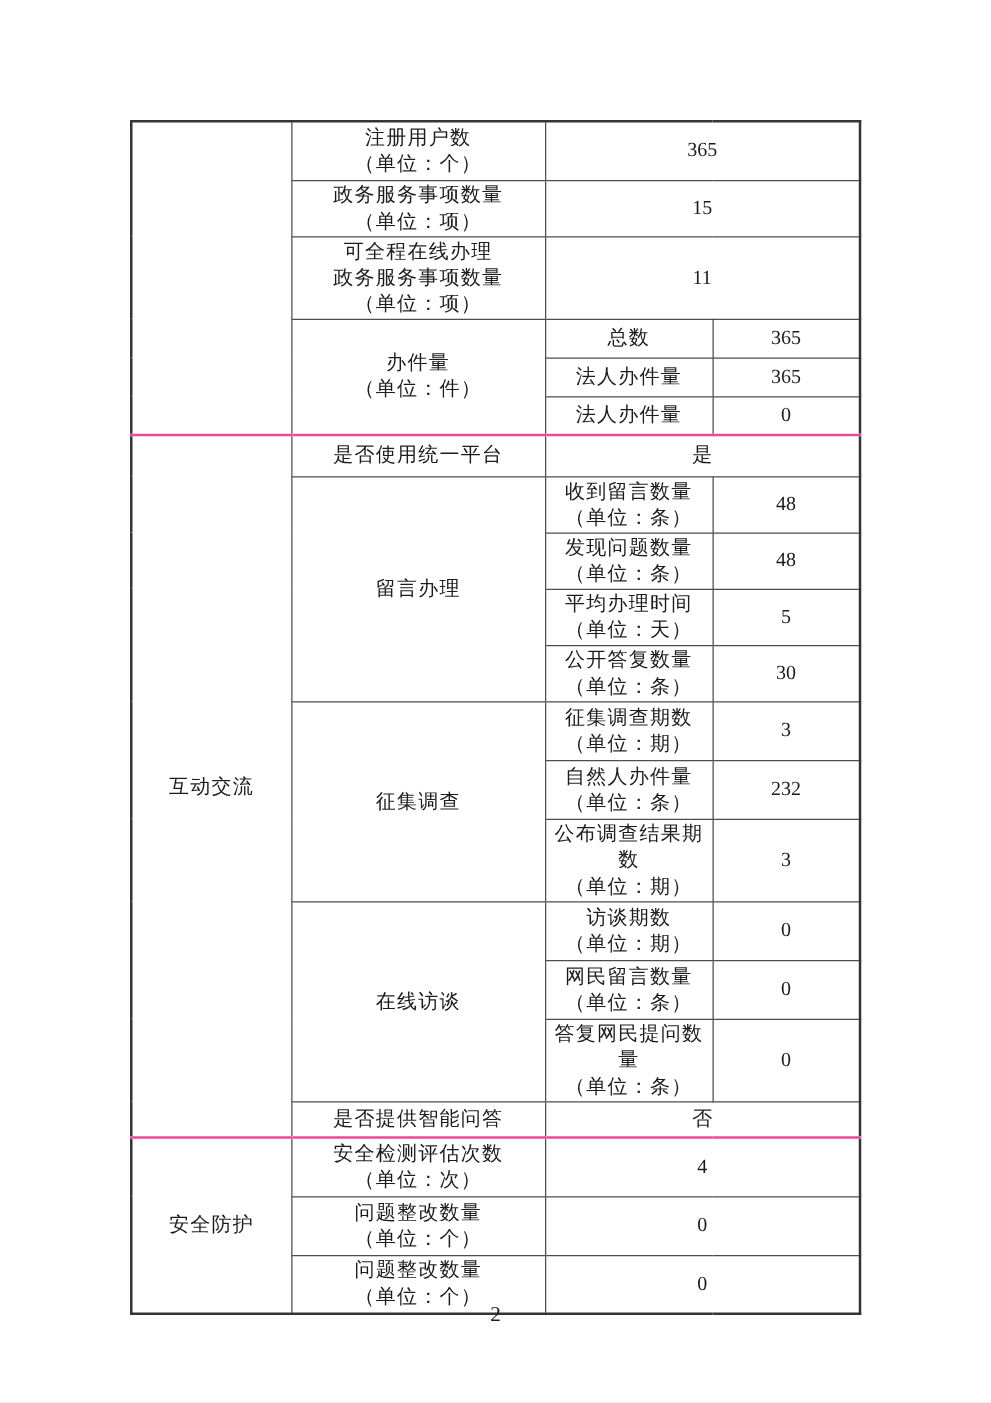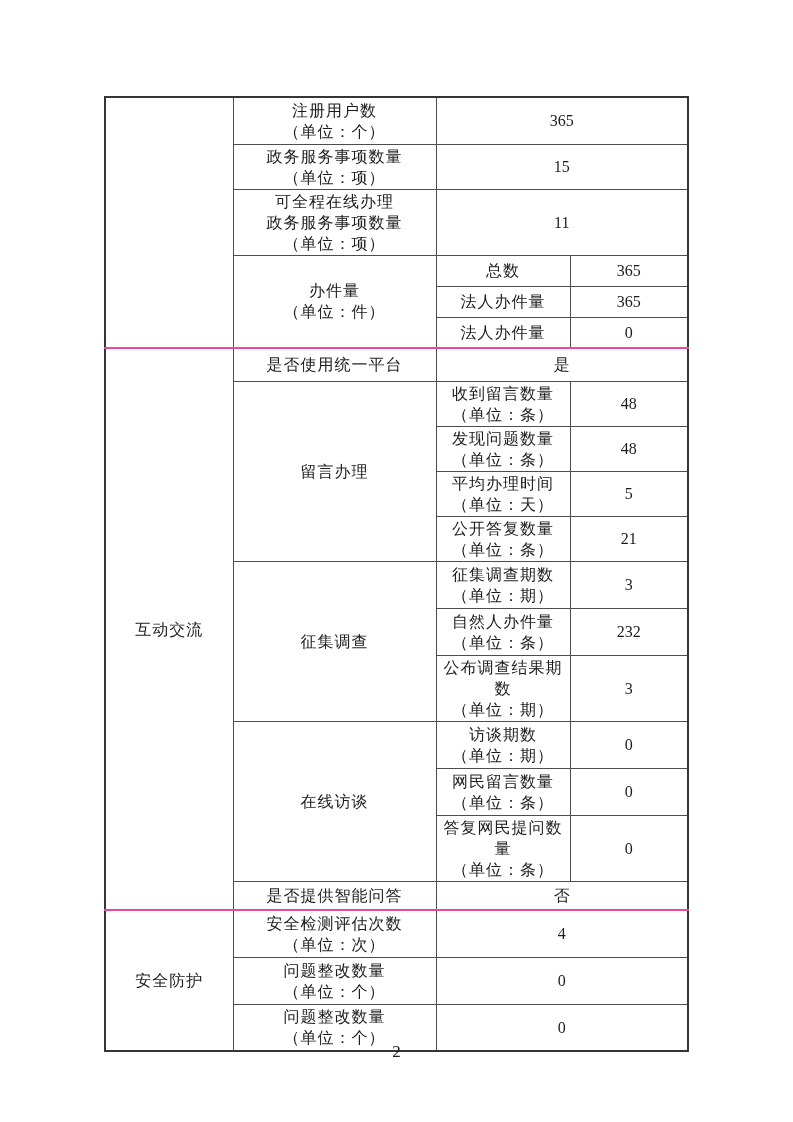--- a/index.html
+++ b/index.html
@@ -111,21 +111,21 @@
         <td class="value">48</td>
       </tr>
       <tr class="h45">
         <td class="sublabel">平均办理时间
 （单位：天）</td>
         <td class="value">5</td>
       </tr>
       <tr class="h45">
         <td class="sublabel">公开答复数量
 （单位：条）</td>
-        <td class="value">21</td>
+        <td class="value">30</td>
       </tr>
       <tr class="h47">
         <td class="label" rowspan="3">征集调查</td>
         <td class="sublabel">征集调查期数
 （单位：期）</td>
         <td class="value">3</td>
       </tr>
       <tr class="h47">
         <td class="sublabel">自然人办件量
 （单位：条）</td>

